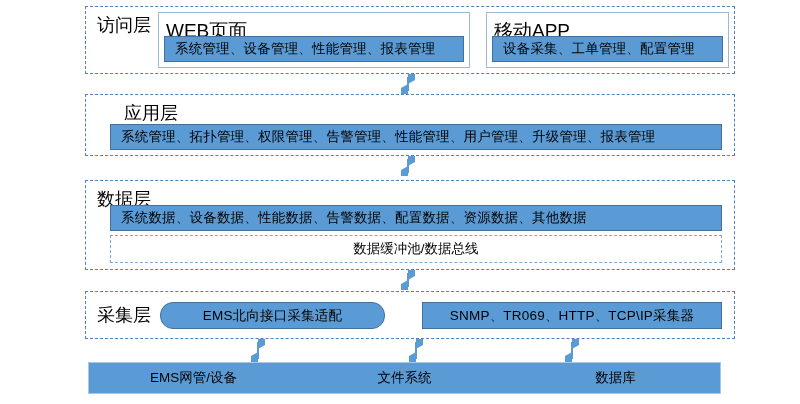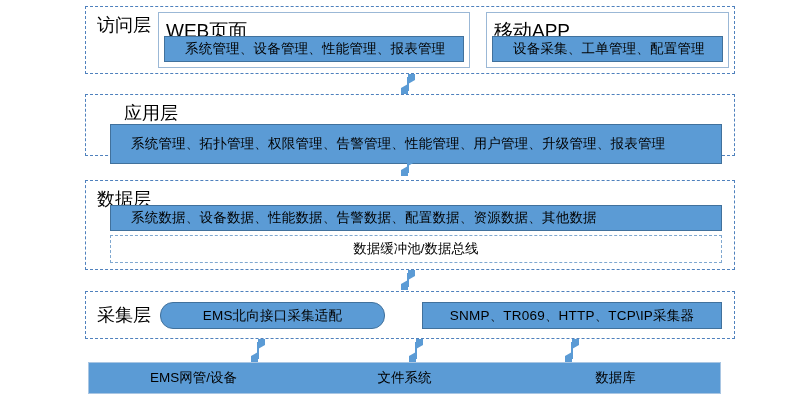--- a/index.html
+++ b/index.html
@@ -46,21 +46,21 @@
     background: #5b9bd5;
     border: 1px solid #41719c;
     box-sizing: border-box;
     display: flex;
     align-items: center;
     color: #000000;
     font-size: 13.5px;
     white-space: nowrap;
     letter-spacing: 0.2px;
   }
-  .blue-bar.pad-left { padding-left: 20px; justify-content: flex-start; }
+  .blue-bar.pad-left { padding-left: 10px; justify-content: flex-start; }
   .blue-bar.center   { justify-content: center; }
 
   
   .platform-bar {
     position: absolute;
     background: #5b9bd5;
     border: 1px solid #a9c6e3;
     box-sizing: border-box;
   }
   .platform-cell {
@@ -138,21 +138,21 @@
         </marker>
       </defs>
       <line x1="7" y1="3" x2="7" y2="17" stroke="#5b9bd5" stroke-width="2" marker-start="url(#ahU1)" marker-end="url(#ahD1)"></line>
     </svg>
   </div>
 
   <div class="layer-box" style="left:85px; top:94px; width:650px; height:62px;"></div>
 
   <div class="layer-label" style="left:97px; top:104px;margin-left:27px;">应用层</div>
 
-  <div class="blue-bar pad-left" style="left:110px; top:124px; width:612px; height:40px;text-align:right;">系统管理、拓扑管理、权限管理、告警管理、性能管理、用户管理、升级管理、报表管理</div>
+  <div class="blue-bar pad-left" style="left:110px; top:124px; width:612px; height:26px;text-align:right;">系统管理、拓扑管理、权限管理、告警管理、性能管理、用户管理、升级管理、报表管理</div>
 
   <div class="arrow-v" style="left:401px; top:156px; height:20px;">
     <svg width="14" height="20" viewBox="0 0 14 20">
       <defs>
         <marker id="ahU2" markerWidth="7" markerHeight="7" refX="3.5" refY="6" orient="auto">
           <path d="M0,6 L3.5,0 L7,6 Z" fill="#5b9bd5"></path>
         </marker>
         <marker id="ahD2" markerWidth="7" markerHeight="7" refX="3.5" refY="1" orient="auto">
           <path d="M0,1 L3.5,7 L7,1 Z" fill="#5b9bd5"></path>
         </marker>

